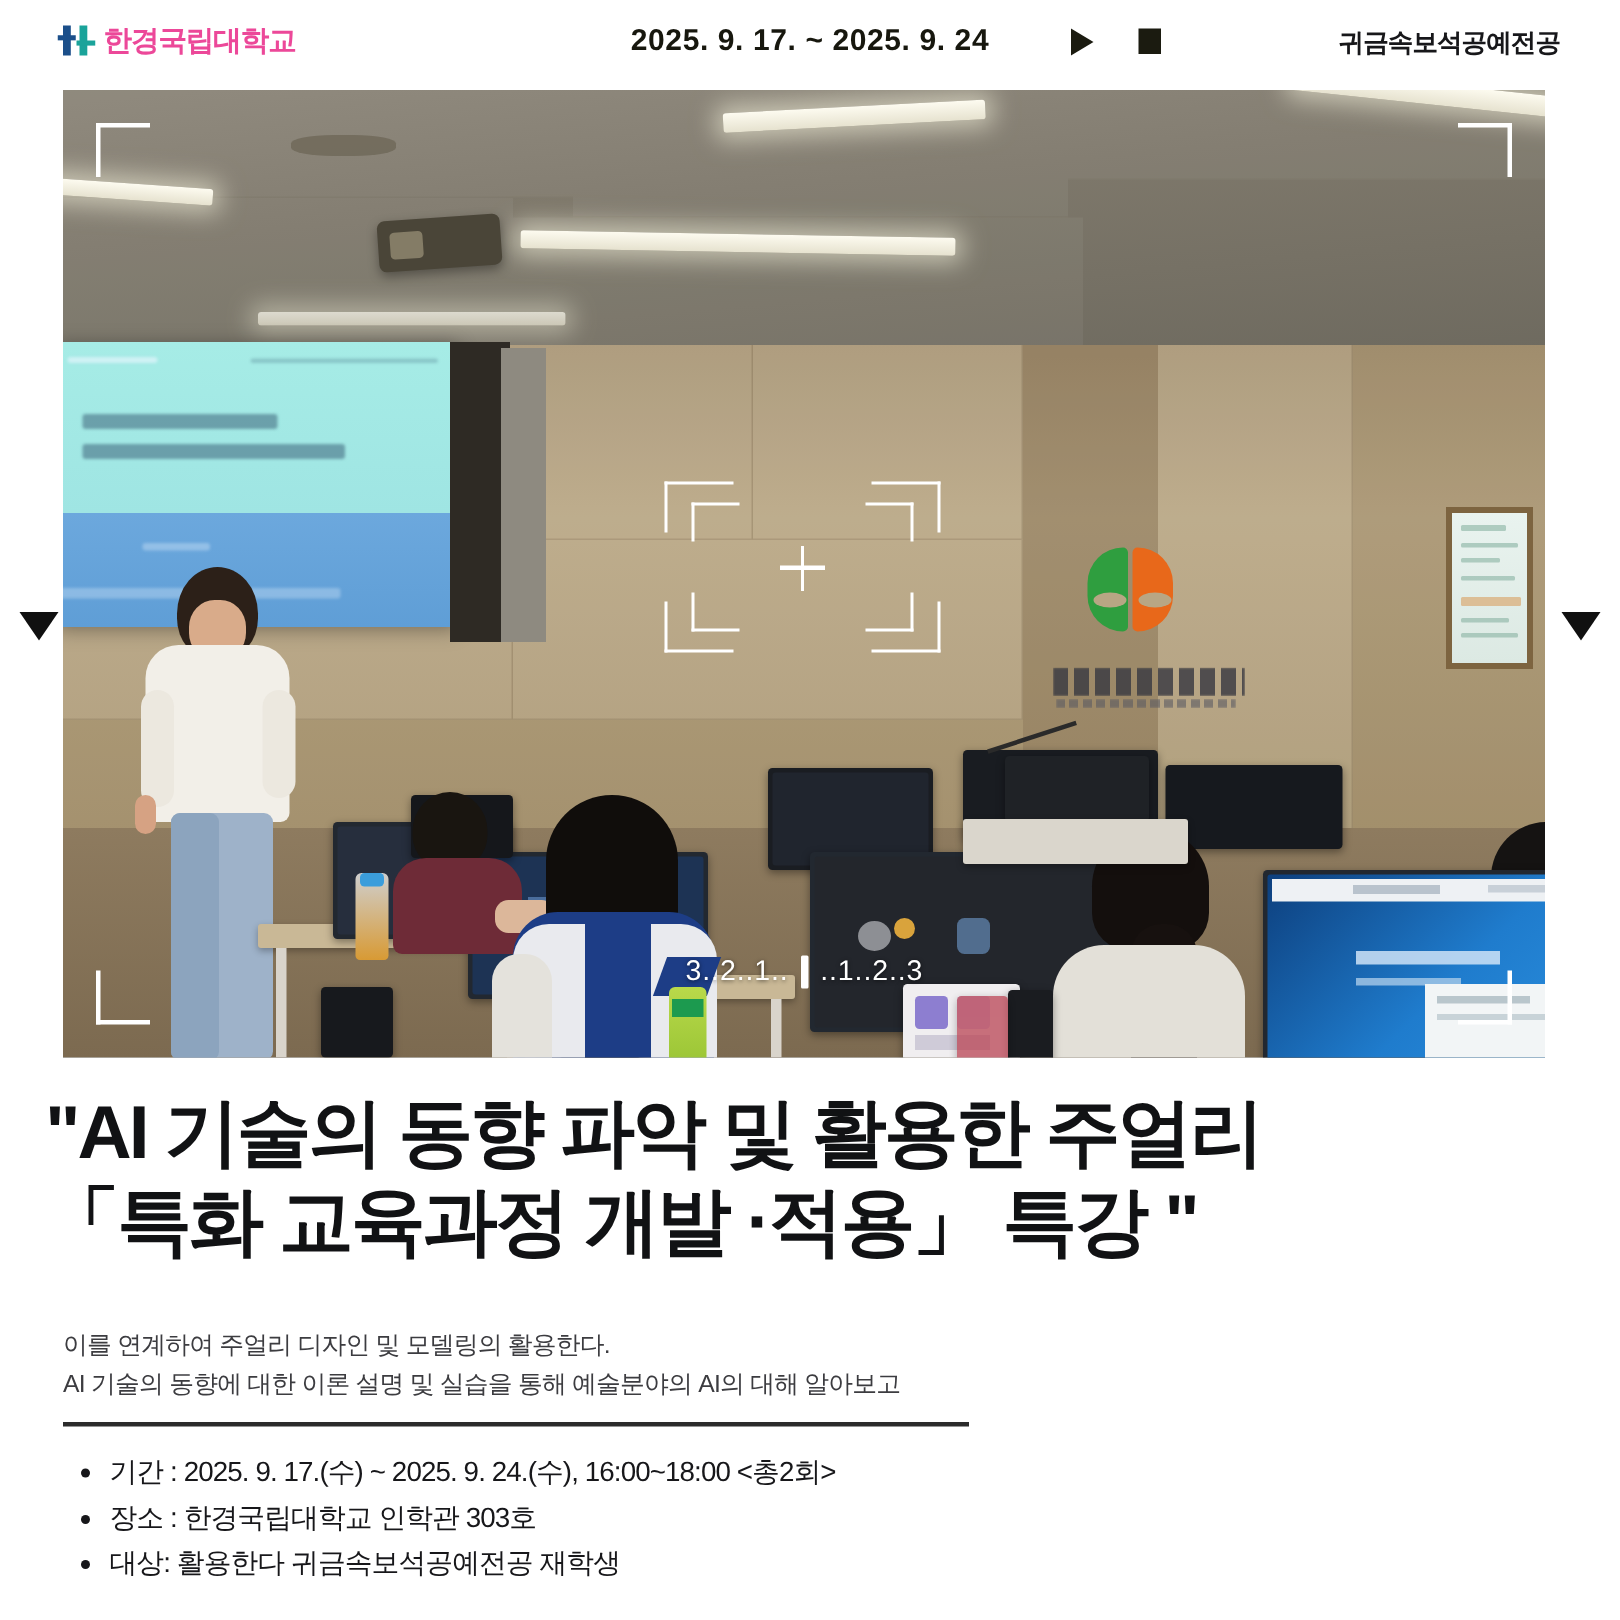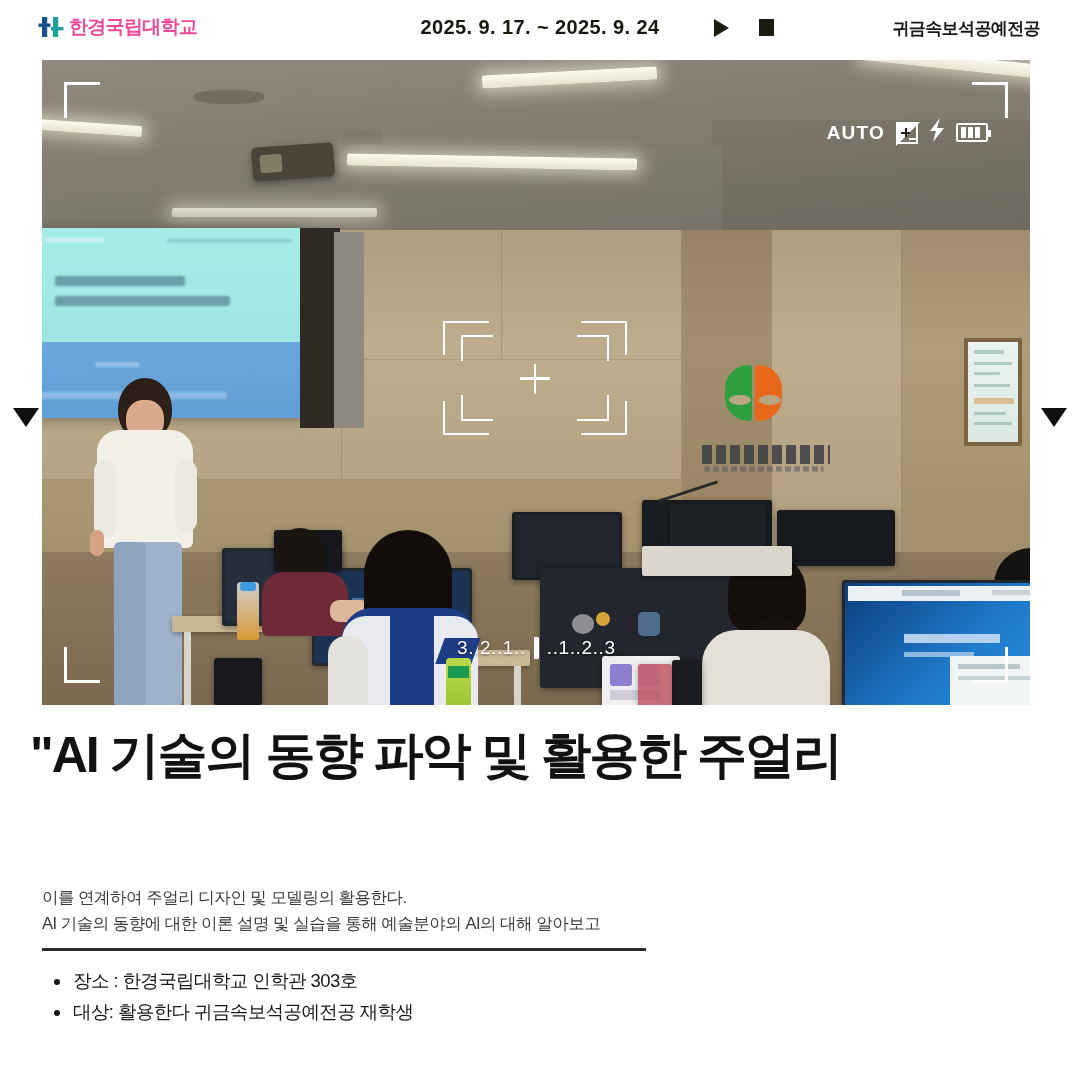--- a/index.html
+++ b/index.html
@@ -507,54 +507,38 @@
       <div class="ret-c c" style="width:46px;height:34px;left:-18px;bottom:-14px;"></div>
       <div class="ret-c d" style="width:46px;height:34px;right:-18px;bottom:-14px;"></div>
       <div class="ret-c a"></div>
       <div class="ret-c b"></div>
       <div class="ret-c c"></div>
       <div class="ret-c d"></div>
       <div class="ret-cross-h"></div>
       <div class="ret-cross-v"></div>
     </div>
 
-    <div class="cam-status">
-      <span>AUTO</span>
-      <span class="icn-ev">
-        <span class="icn-ev-p" style="left:3px;top:8px;width:9px;height:2px;"></span>
-        <span class="icn-ev-p" style="left:6.5px;top:4.5px;width:2px;height:9px;"></span>
-        <span class="icn-ev-m" style="left:11px;top:14px;width:8px;height:2px;background:#fff;"></span>
-      </span>
-      <span>
-        <svg width="16" height="24" viewBox="0 0 16 24">
-          <polygon points="11,0 1,13 7,13 4,24 15,10 8,10" fill="#fff"></polygon>
-        </svg>
-      </span>
-      <span class="icn-bat">
-        <span class="bat-cell"></span>
-          <span class="bat-cell"></span>
-          <span class="bat-cell"></span>
-      </span>
-    </div>
 
     <div class="countdown">
       <span>3..2..1..</span>
       <span class="cd-mark"></span>
       <span>..1..2..3</span>
     </div>
   </div>
 </div>
 
 <div class="title">
   <div>"AI 기술의 동향 파악 및 활용한 주얼리</div>
+  <div>「특화 교육과정 개발 ·적용」 특강 "</div>
 </div>
 
 <div class="desc">
   <div>이를 연계하여 주얼리 디자인 및 모델링의 활용한다.</div>
   <div>AI 기술의 동향에 대한 이론 설명 및 실습을 통해 예술분야의 AI의 대해 알아보고</div>
 </div>
 
 <div class="rule"></div>
 
 <ul class="bullets">
+  <li>기간 : 2025. 9. 17.(수) ~ 2025. 9. 24.(수), 16:00~18:00 &lt;총2회&gt;</li>
   <li>장소 : 한경국립대학교 인학관 303호</li>
   <li>대상: 활용한다 귀금속보석공예전공 재학생</li>
 </ul>
 
 </body></html>

